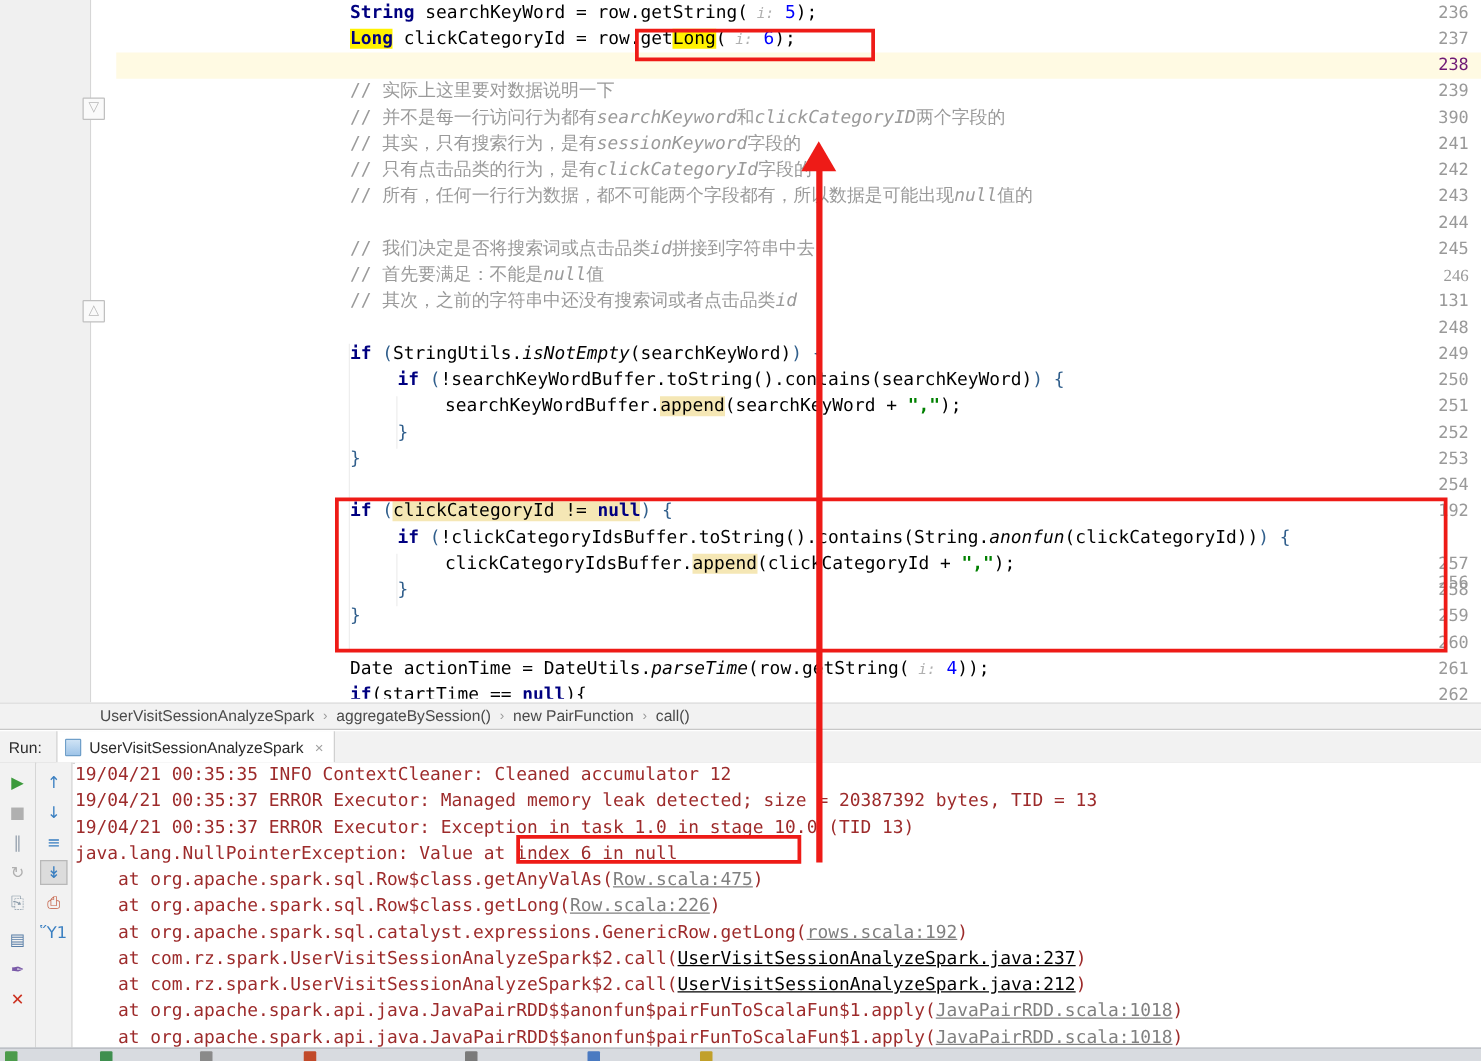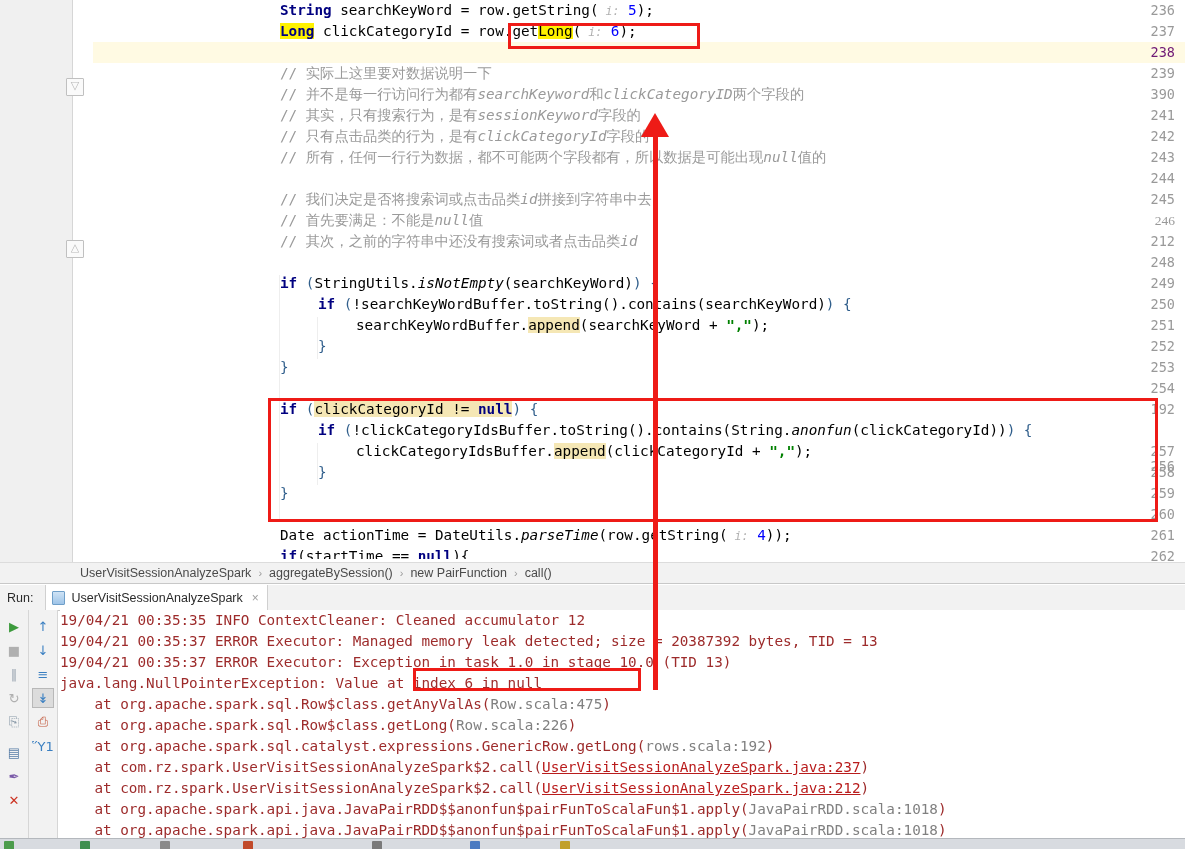--- a/index.html
+++ b/index.html
@@ -71,22 +71,22 @@
   .runtools2{position:absolute;left:29px;top:610px;width:28px;height:228px;background:#f2f2f2;
             border-right:1px solid #d6d6d6;}
   .tbtn{position:absolute;left:3px;width:22px;height:20px;display:flex;align-items:center;
         justify-content:center;font-size:13px;color:#5a6b7c;font-family:"DejaVu Sans",sans-serif;}
   .tbtn.sel{background:#dcdcdc;border:1px solid #b8b8b8;box-sizing:border-box;}
 
   .console{position:absolute;left:60px;top:610px;width:1125px;height:228px;overflow:hidden;
            background:#ffffff;}
   .lrow{height:21px;line-height:21px;white-space:pre;font-family:"DejaVu Sans Mono",monospace;
         font-size:14.3px;color:#9d2b2b;}
-  .lnk{color:#808080;}
-  .lnkb{color:#b91c1c;text-decoration:underline;}
+  .lnk{color:#808080;text-decoration:underline;}
+  .lnkb{color:#000000;text-decoration:underline;}
 
   
   .taskbar{position:absolute;left:0;top:838px;width:1185px;height:11px;background:#d8dbe0;
            border-top:1px solid #b4b8bd;overflow:hidden;}
   .tbi{position:absolute;top:2px;width:10px;height:9px;border-radius:1px;}
 </style>
 </head>
 <body>
 
 <div class="app">
@@ -105,21 +105,21 @@
         <div class="lnum" style="top: 21px;">237</div>
         <div class="lnum" style="top: 42px; color: #701a75;">238</div>
         <div class="lnum" style="top: 63px;">239</div>
         <div class="lnum" style="top: 84px;">390</div>
         <div class="lnum" style="top: 105px;">241</div>
         <div class="lnum" style="top: 126px;">242</div>
         <div class="lnum" style="top: 147px;">243</div>
         <div class="lnum" style="top: 168px;">244</div>
         <div class="lnum" style="top: 189px;">245</div>
         <div class="lnum" style="top: 210px; font-family: Liberation Serif, serif;">246</div>
-        <div class="lnum" style="top: 231px;">212</div>
+        <div class="lnum" style="top: 231px;">131</div>
         <div class="lnum" style="top: 252px;">248</div>
         <div class="lnum" style="top: 273px;">249</div>
         <div class="lnum" style="top: 294px;">250</div>
         <div class="lnum" style="top: 315px;">251</div>
         <div class="lnum" style="top: 336px;">252</div>
         <div class="lnum" style="top: 357px;">253</div>
         <div class="lnum" style="top: 378px;">254</div>
         <div class="lnum" style="top: 399px;">192</div>
         <div class="lnum" style="top: 420px; margin-top: 36px;">256</div>
         <div class="lnum" style="top: 441px;">257</div>

